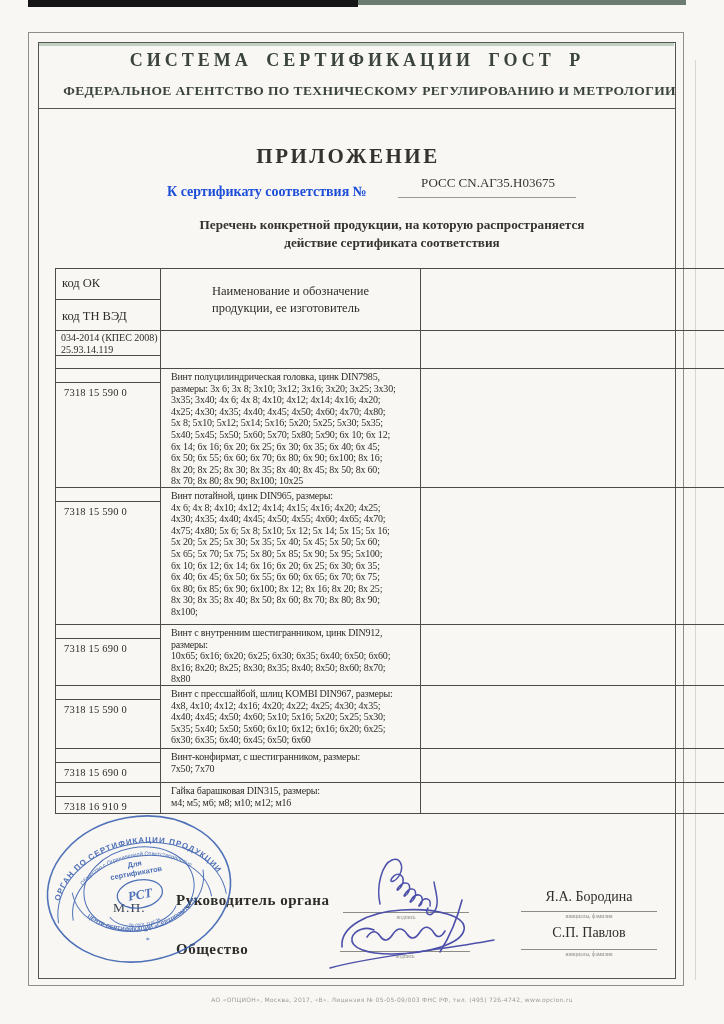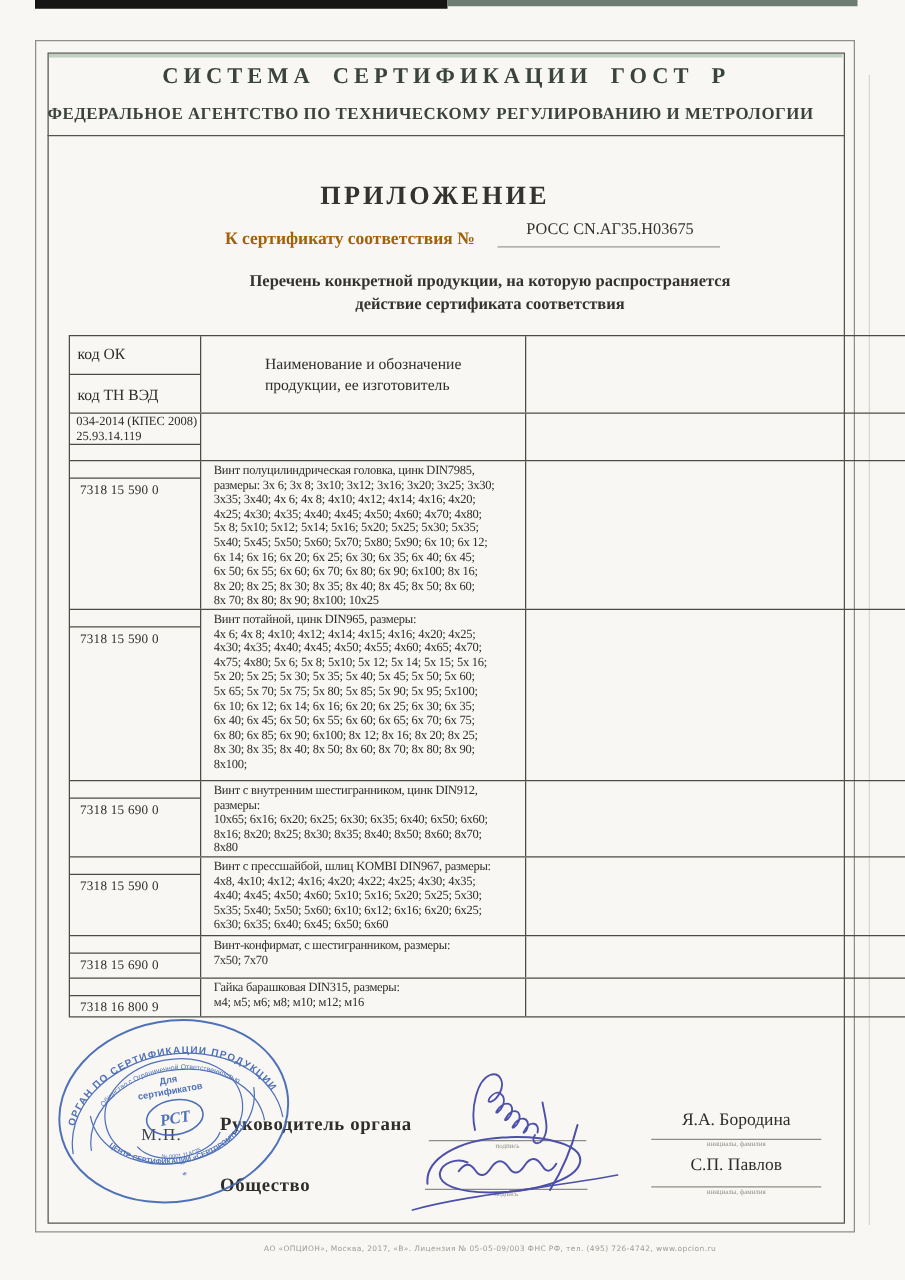--- a/index.html
+++ b/index.html
@@ -10,30 +10,30 @@
   .strip-b{position:absolute;left:358px;top:0;width:328px;height:5px;background:#6d7c71;}
   .teal-line{position:absolute;left:39px;top:43px;width:635px;height:3px;background:#8aa98d;opacity:.5;}
   .edge-line{position:absolute;left:695px;top:60px;width:1px;height:920px;background:#d7d6d2;}
   
   .outer-frame{position:absolute;left:28px;top:32px;width:656px;height:954px;border:1.5px solid #8f8f8a;box-sizing:border-box;}
   .inner-frame{position:absolute;left:38px;top:42px;width:638px;height:937px;border:1px solid #55554f;box-sizing:border-box;}
   .header-rule{position:absolute;left:38px;top:108px;width:638px;height:1px;background:#55554f;}
   
   .sys-title{position:absolute;left:38px;top:50px;width:638px;text-align:center;
              font-size:18px;font-weight:bold;letter-spacing:4px;word-spacing:6px;color:#3a433e;}
-  .agency{position:absolute;left:38px;top:83px;width:638px;text-align:left;
+  .agency{position:absolute;left:38px;top:83px;width:638px;text-align:right;
           font-size:13.5px;font-weight:bold;letter-spacing:.4px;color:#3a433e;}
   
   .blank-number{position:absolute;left:543px;top:110px;white-space:nowrap;}
   .no-sign{font-size:17px;font-weight:bold;color:#3a3a38;vertical-align:2px;}
   .digits{font-family:"DejaVu Sans Mono",monospace;font-size:22px;color:#c14434;letter-spacing:1px;margin-left:7px;}
   
   .appendix{position:absolute;left:38px;top:144px;width:620px;text-align:center;
             font-size:21px;font-weight:bold;letter-spacing:2.5px;color:#33332f;}
-  .cert-label{position:absolute;left:180px;top:184px;font-size:14px;font-weight:bold;color:#a16207;}
+  .cert-label{position:absolute;left:167px;top:184px;font-size:14px;font-weight:bold;color:#1d4ed8;}
   .cert-number{position:absolute;left:400px;top:175px;width:176px;text-align:center;font-size:13px;color:#33332f;}
   .cert-underline{position:absolute;left:398px;top:197px;width:178px;height:1px;background:#9a9a95;}
   .subtitle{position:absolute;left:38px;top:216px;width:638px;text-align:center;
             font-weight:bold;font-size:13.2px;line-height:17.5px;color:#33332f;padding-left:35px;}
   
   .table{position:absolute;left:55px;top:268px;width:718px;border:1px solid #4c4c47;box-sizing:border-box;
          display:flex;flex-direction:column;background:transparent;}
   .trow{display:flex;border-top:1px solid #4c4c47;box-sizing:border-box;}
   .trow:first-child{border-top:none;}
   .col-l{width:105px;min-width:105px;border-right:1px solid #4c4c47;box-sizing:border-box;}
@@ -185,21 +185,21 @@
         <div class="spacer"></div>
         <div class="codecell">7318 15 690 0</div>
       </div>
       <div class="col-c prod">Винт-конфирмат, с шестигранником, размеры:
 7х50; 7х70</div>
       <div class="col-r"></div>
     </div>
     <div class="trow r6">
       <div class="col-l">
         <div class="spacer"></div>
-        <div class="codecell">7318 16 800 9</div>
+        <div class="codecell">7318 16 910 9</div>
       </div>
       <div class="col-c prod">Гайка барашковая DIN315, размеры:
 м4; м5; м6; м8; м10; м12; м16</div>
       <div class="col-r"></div>
     </div>
   </div>
 
   <div class="role-head">Руководитель органа</div>
   <div class="role-expert">Общество</div>
   <div class="sig-line-1"></div>

